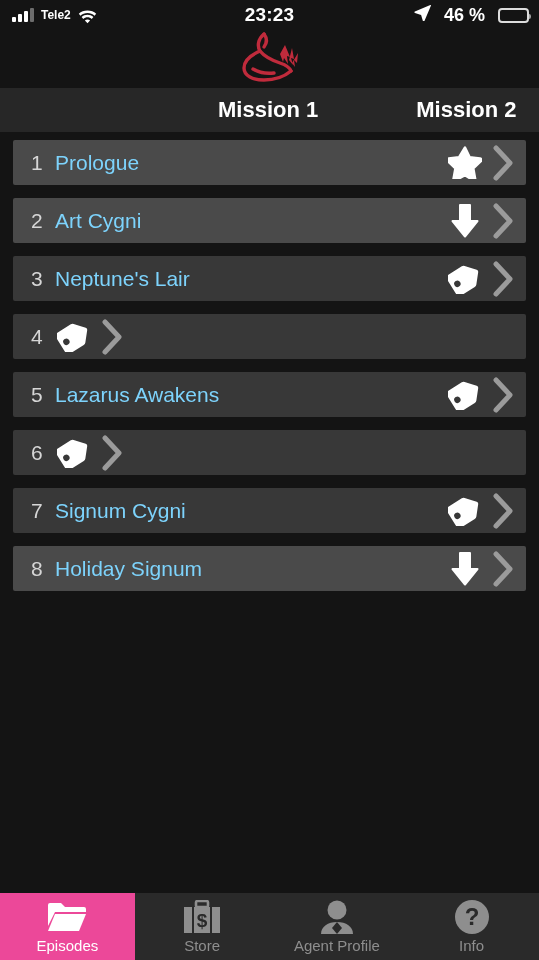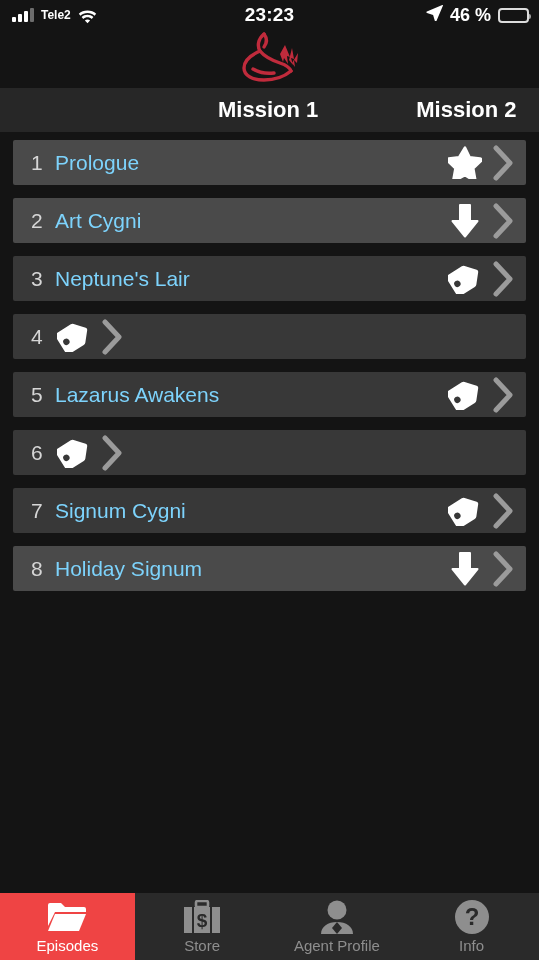--- a/index.html
+++ b/index.html
@@ -48,21 +48,21 @@
     text-align: center;
     font-size: 19px;
     font-weight: bold;
     letter-spacing: 0.2px;
   }
   .sb-right {
     position: absolute;
     right: 10px;
     display: flex;
     align-items: center;
-    gap: 7px;
+    gap: 13px;
     font-size: 18px;
     font-weight: bold;
   }
   .signal {
     display: flex;
     align-items: flex-end;
     gap: 2px;
     height: 14px;
   }
   .signal i {
@@ -407,21 +407,21 @@
             <svg width="22" height="36" viewBox="0 0 22 36">
               <path d="M3 3l14 15L3 33" fill="none" stroke="#9b9b9b" stroke-width="5" stroke-linecap="round" stroke-linejoin="round"></path>
             </svg>
           </span>
         </div>
       </div>
   </div>
 
   <div class="tabbar">
     <div id="tabbar-items" style="display:flex;width:100%">
-        <div class="tabitem active" style="background: #ef4444;">
+        <div class="tabitem active" style="background: #ec4899;">
           <span class="ticon">
             <svg width="40" height="32" viewBox="0 0 40 32">
               <path d="M1 4a2 2 0 0 1 2-2h11l4 4h19a2 2 0 0 1 2 2v3H8L1 25V4z" fill="currentColor"></path>
               <path d="M8 13h31l-7 17H1L8 13z" fill="currentColor"></path>
             </svg>
           </span>
           <span class="tlabel">Episodes</span>
         </div>
         <div class="tabitem">
           <span class="ticon">

